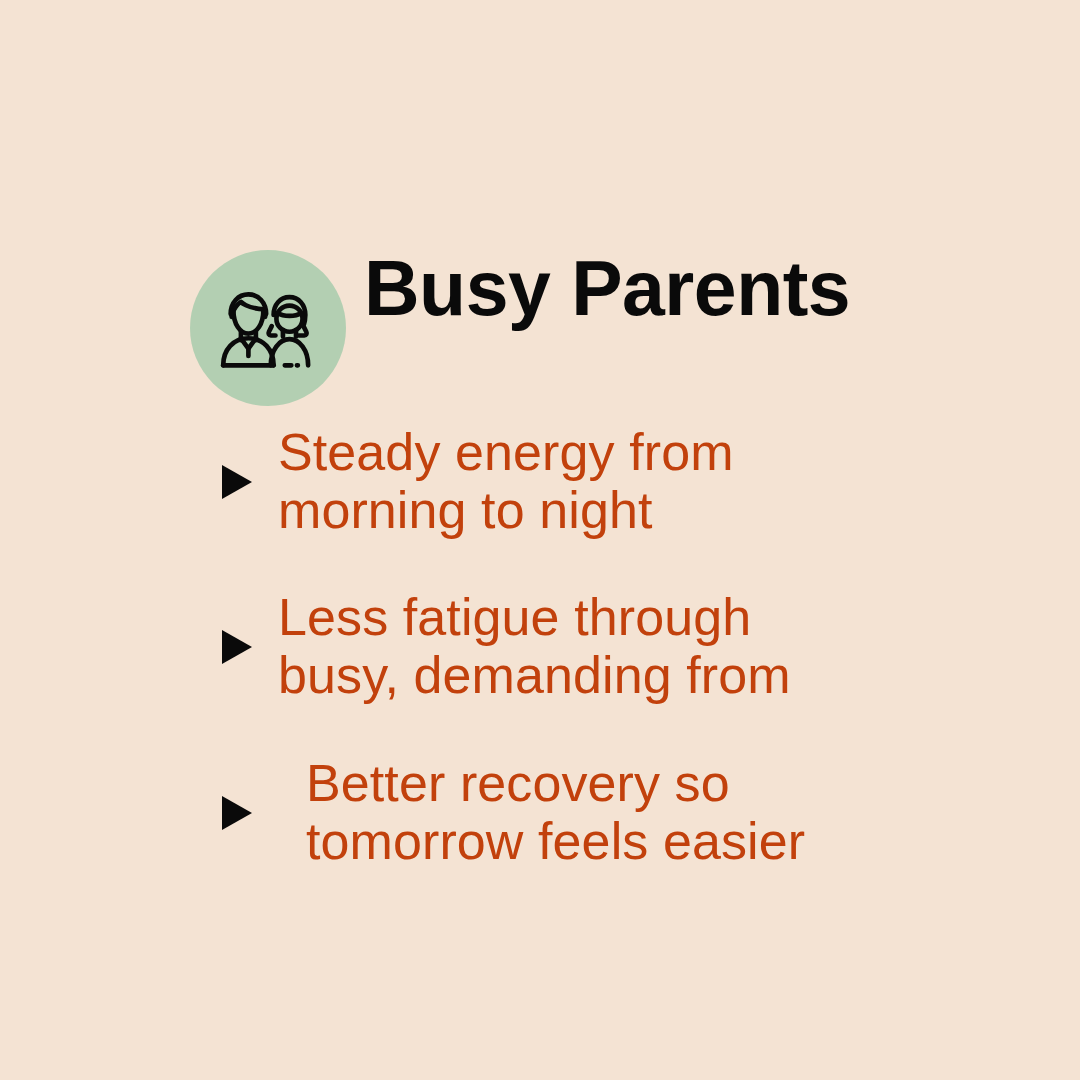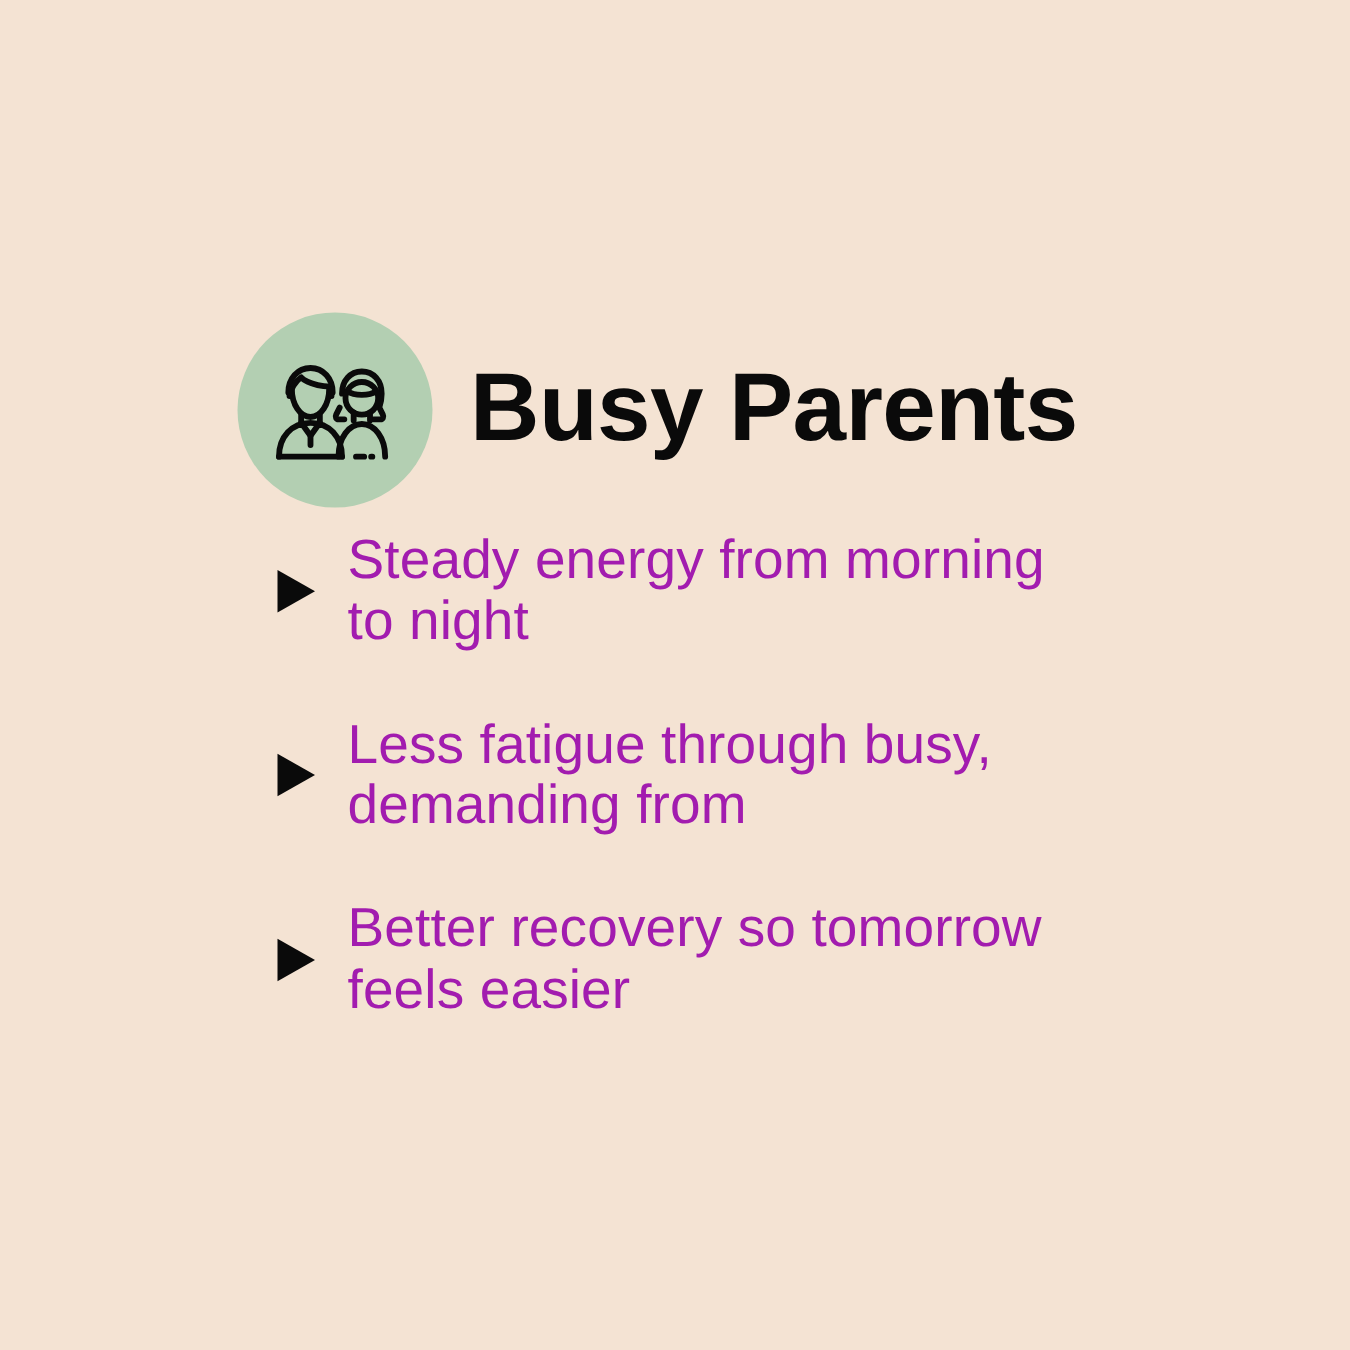--- a/index.html
+++ b/index.html
@@ -22,22 +22,21 @@
     background: #f4e3d3;
     box-sizing: border-box;
   }
 
   
   .header {
     position: absolute;
     left: 190px;
     top: 250px;
     display: flex;
-    align-items: center;
-    gap: 30px;
+    gap: 18px;
   }
 
   .icon-badge {
     width: 156px;
     height: 156px;
     border-radius: 50%;
     background: #b3cfb2;
     display: flex;
     align-items: center;
     justify-content: center;
@@ -73,43 +72,44 @@
     list-style: none;
   }
 
   .bullet {
     display: flex;
     align-items: center;
     margin-bottom: 50px;
   }
   .bullet:last-child {
     margin-bottom: 16px;
+    gap: 28px;
   }
 
   .bullet-marker {
     flex: 0 0 auto;
     width: 56px;
     display: flex;
     align-items: center;
     justify-content: flex-start;
   }
 
   .bullet-marker .tri {
     width: 0;
     height: 0;
     border-top: 17px solid transparent;
     border-bottom: 17px solid transparent;
     border-left: 30px solid #0a0a0a;
   }
 
   .bullet-text {
     font-family: "Liberation Sans", sans-serif;
-    font-size: 44px;
+    font-size: 52px;
     font-weight: 300;
-    color: #a21caf;
+    color: #c2410c;
     line-height: 1.11;
     letter-spacing: 0.1px;
     max-width: 600px;
   }
 </style>
 </head>
 <body>
 
 <div class="card">
 

